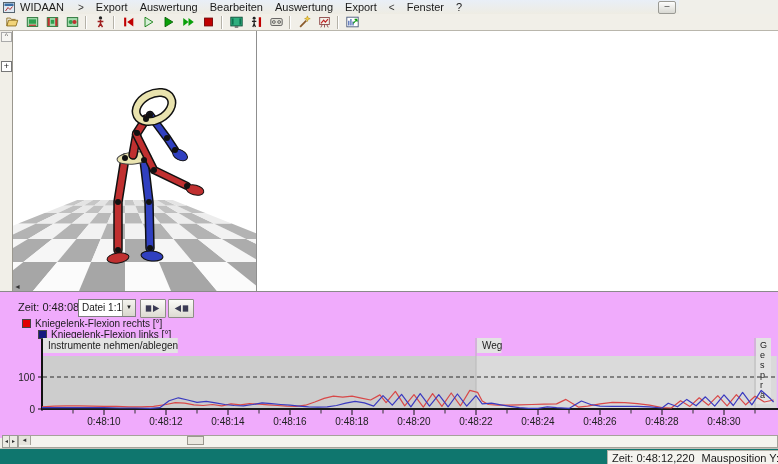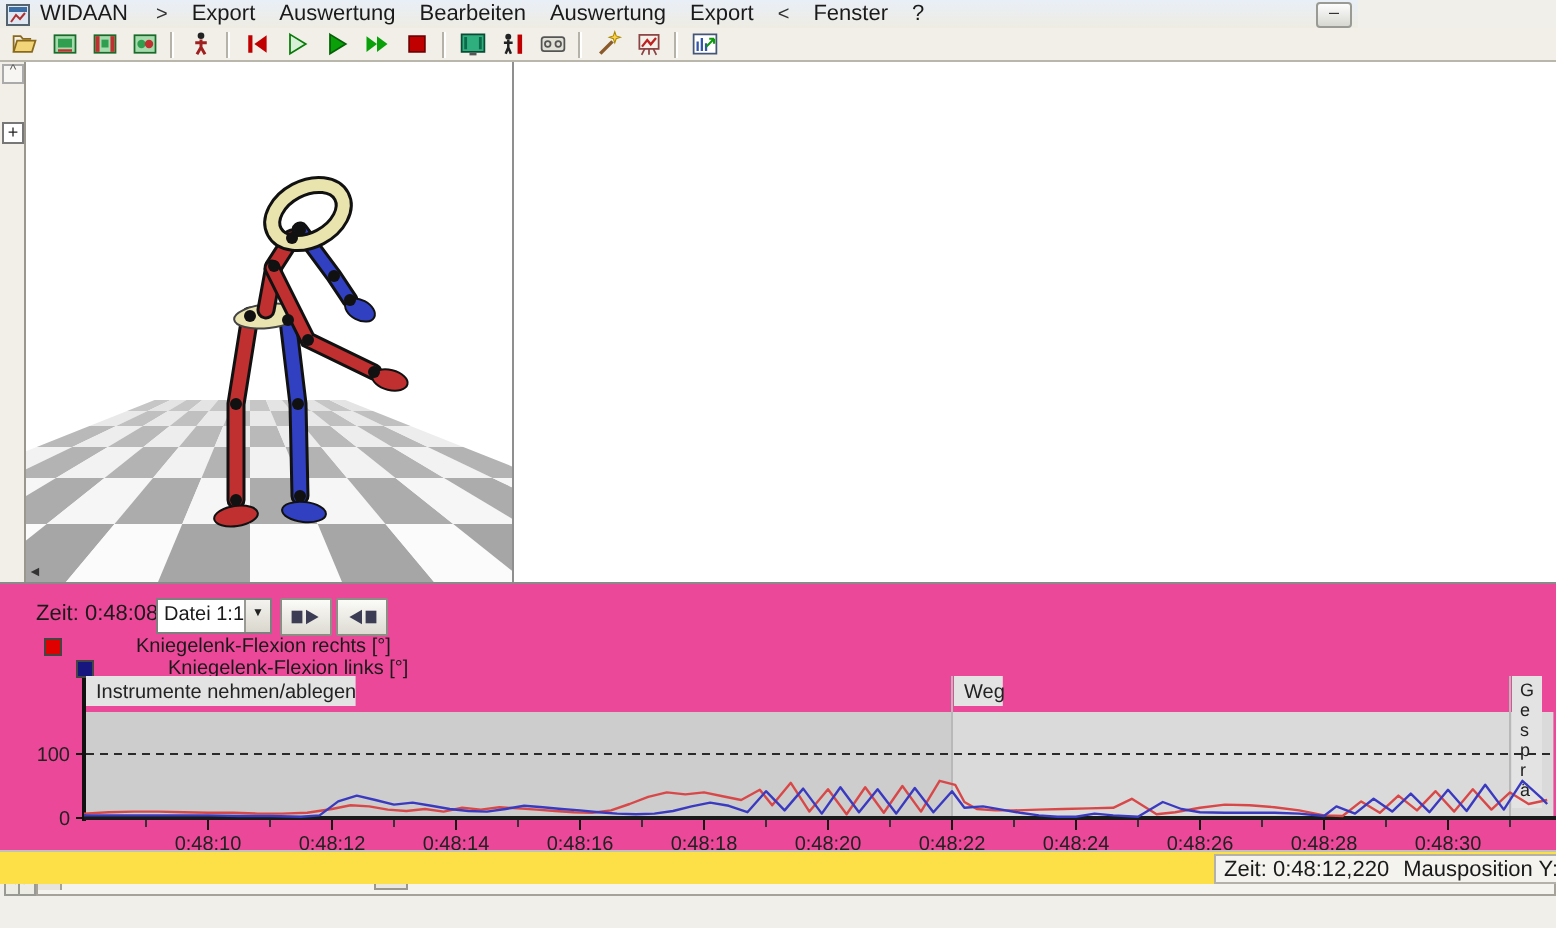--- a/index.html
+++ b/index.html
@@ -26,43 +26,43 @@
   #workspace{position:absolute;left:0;top:31px;width:778px;height:260px;background:#fff;}
   #sidestrip{position:absolute;left:0;top:0;width:12px;height:260px;background:#f1efe8;border-right:1px solid #9a978e;}
   #collapse-tab{position:absolute;left:1px;top:1px;width:9px;height:8px;border:1px solid #aaa;background:#f7f6f2;
     font-size:7px;line-height:6px;text-align:center;color:#555;}
   #expand-box{position:absolute;left:1px;top:30px;width:9px;height:9px;border:1px solid #777;background:#fff;
     font-size:9px;line-height:8px;text-align:center;color:#222;}
   #viewport{position:absolute;left:13px;top:0;width:243px;height:260px;background:#fff;border-right:1px solid #8f8f8f;overflow:hidden;}
   #vp-scroll-left{position:absolute;left:1px;bottom:1px;font-size:7px;color:#333;}
   #mdi-empty{position:absolute;left:257px;top:0;width:521px;height:260px;background:#fff;}
   
-  #chartwin{position:absolute;left:0;top:291px;width:778px;height:146px;background:#ec4899;border-top:1px solid #8a8a8a;}
+  #chartwin{position:absolute;left:0;top:291px;width:778px;height:146px;background:#f0abfc;border-top:1px solid #8a8a8a;}
   #time-label{position:absolute;left:18px;top:9px;}
   #zoom-combo{position:absolute;left:78px;top:7px;width:56px;height:16px;border:1px solid #7f7f7f;background:#fff;display:flex;}
   #zoom-combo .cval{flex:1;padding:2px 0 0 3px;font-size:10px;white-space:nowrap;}
   #zoom-combo .carrow{width:14px;background:linear-gradient(#f4f3ee,#d9d7cd);border-left:1px solid #9a9a94;
     font-size:6px;text-align:center;line-height:15px;color:#222;}
   .hbtn{position:absolute;top:7px;width:24px;height:17px;background:linear-gradient(#fbfbf8,#dddbd2);
     border:1px solid #8d8d86;border-radius:1px;display:flex;align-items:center;justify-content:center;}
   #btn-step-fwd{left:140px;} #btn-step-back{left:168px;}
   .hbtn svg{width:18px;height:11px;}
-  .legend-row{position:absolute;left:22px;display:flex;align-items:center;font-size:10px;white-space:nowrap;gap:33px;}
+  .legend-row{position:absolute;left:22px;display:flex;align-items:center;font-size:10px;white-space:nowrap;}
   .legend-sq{width:7px;height:7px;margin-right:4px;border:1px solid #444;flex:0 0 auto;}
   #plot{position:absolute;left:0;top:44px;}
   
   #mini-left,#mini-right{position:absolute;top:143px;width:7px;height:11px;border:1px solid #9a9a94;
     background:#ecebe4;font-size:5px;line-height:10px;text-align:center;color:#333;}
   #mini-left{left:2px;} #mini-right{left:9px;}
   #hscroll{position:absolute;left:18px;top:143px;width:758px;height:11px;border:1px solid #a5a29a;background:#f4f3ee;}
   #hs-left{position:absolute;left:0;top:0;width:11px;height:9px;background:#e6e4dc;border-right:1px solid #a5a29a;
     font-size:6px;line-height:9px;text-align:center;color:#333;}
   #hs-thumb{position:absolute;left:168px;top:0;width:17px;height:9px;background:#e9e7df;border:1px solid #9a978e;box-sizing:border-box;}
   
-  #statusbar{position:absolute;left:0;top:425px;width:778px;height:16px;background:#fde047;border-top:1px solid #c2c0b8;}
+  #statusbar{position:absolute;left:0;top:448px;width:778px;height:16px;background:#0f766e;border-top:1px solid #c2c0b8;}
   #status-cell{position:absolute;left:607px;top:1px;width:168px;height:13px;border:1px solid #b3b1a9;
     background:#f4f3ee;display:flex;gap:7px;align-items:center;padding-left:4px;white-space:nowrap;overflow:hidden;}
   text{font-family:"Liberation Sans",sans-serif;}
 </style>
 </head>
 <body>
 
 <div id="app">
 
   <div id="titlebar">

